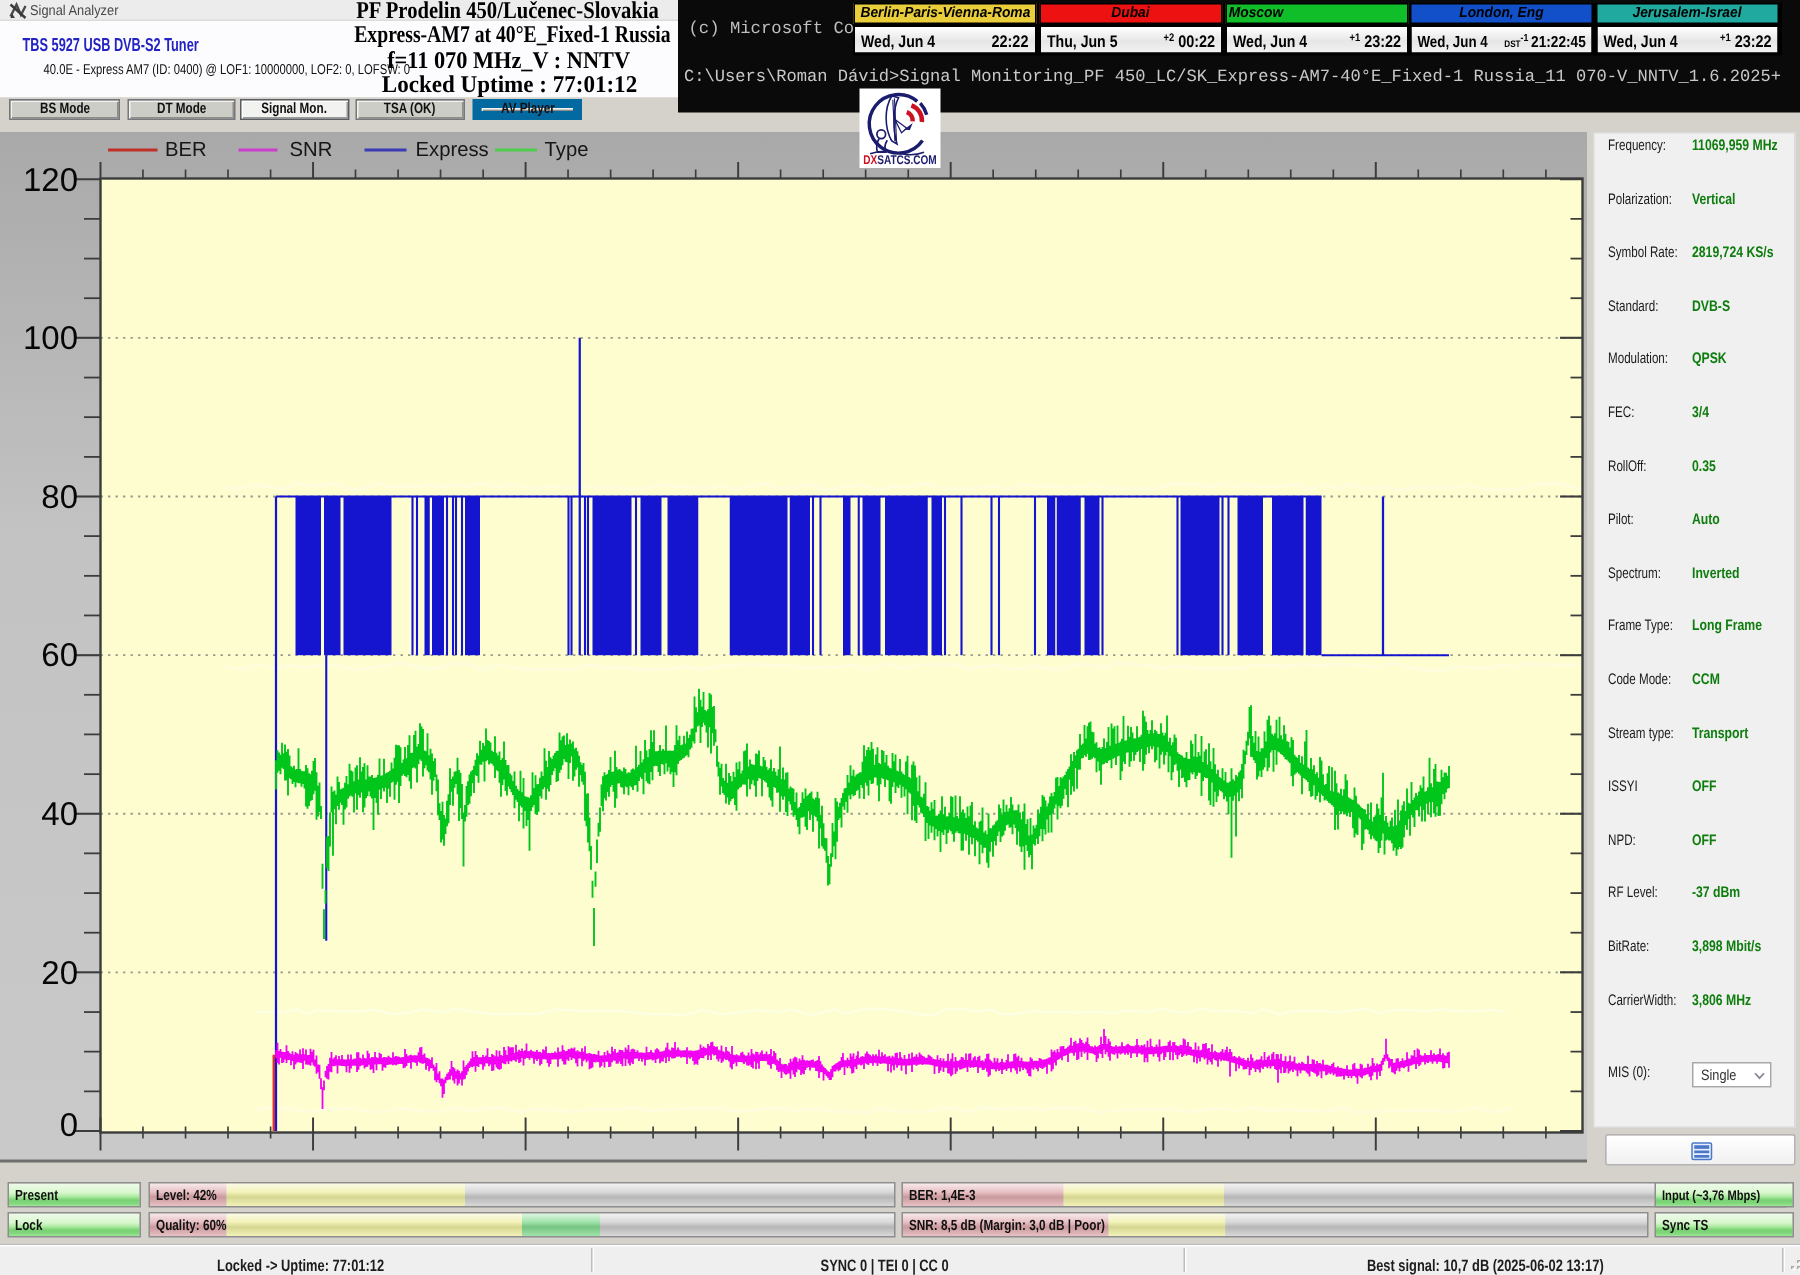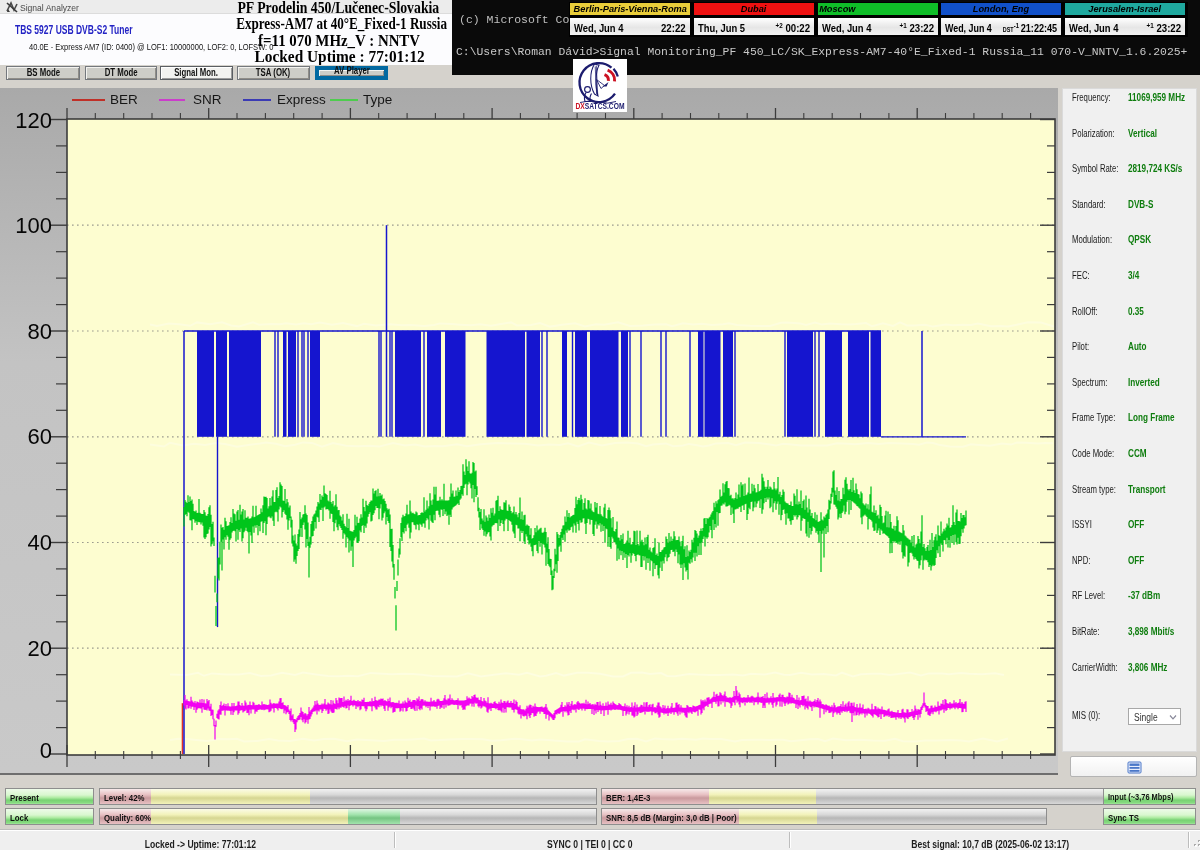--- a/index.html
+++ b/index.html
@@ -28,21 +28,21 @@
   </div>
 <div class="abs" style="left:85px;top:66px;width:72px;height:14px;background:#cdcdc8;border:1px solid #74787d;box-shadow:inset 1px 1px 0 #f4f3f0, inset -1px -1px 0 #8f8d88;color:#111;display:flex;align-items:center;justify-content:center;">
     <span style="display:inline-block;font-size:10px;font-weight:bold;line-height:10px;transform:scaleX(0.78);white-space:nowrap;">DT Mode</span>
   </div>
 <div class="abs" style="left:160px;top:66px;width:73px;height:14px;background:#f2f2f0;border:1px solid #5a5e63;box-shadow:inset 1px 1px 0 #ffffff, inset -1px -1px 0 #9a9a9a;color:#111;display:flex;align-items:center;justify-content:center;">
     <span style="display:inline-block;font-size:10px;font-weight:bold;line-height:10px;transform:scaleX(0.78);white-space:nowrap;">Signal Mon.</span>
   </div>
 <div class="abs" style="left:237px;top:66px;width:73px;height:14px;background:#cdcdc8;border:1px solid #74787d;box-shadow:inset 1px 1px 0 #f4f3f0, inset -1px -1px 0 #8f8d88;color:#111;display:flex;align-items:center;justify-content:center;">
     <span style="display:inline-block;font-size:10px;font-weight:bold;line-height:10px;transform:scaleX(0.78);white-space:nowrap;">TSA (OK)</span>
   </div>
-<div class="abs" style="left:315px;top:66px;width:73px;height:14px;background:#cdcdc8;border:4px solid #0369a1;box-shadow:inset 1px 1px 0 #f4f3f0, inset -1px -1px 0 #8f8d88;color:#111;display:flex;align-items:flex-end;justify-content:center;">
+<div class="abs" style="left:315px;top:66px;width:73px;height:14px;background:#cdcdc8;border:6px solid #0369a1;box-shadow:inset 1px 1px 0 #f4f3f0, inset -1px -1px 0 #8f8d88;color:#111;display:flex;align-items:center;justify-content:center;">
     <span style="display:inline-block;font-size:10px;font-weight:bold;line-height:10px;transform:scaleX(0.78);white-space:nowrap;">AV Player</span>
   </div>
 <div class="abs" style="left:452px;top:0;width:748px;height:75px;background:#0a0a0a;"></div>
 <div class="abs" style="left:459px;top:13px;font-family:'Liberation Mono',monospace;font-size:11.5px;color:#bfbfbf;">(c) Microsoft Corporation. All</div>
 <div class="abs" style="left:456px;top:46px;font-family:'Liberation Mono',monospace;font-size:11.4px;color:#c8c8c8;white-space:pre;">C:\Users\Roman Dávid&gt;Signal Monitoring_PF 450_LC/SK_Express-AM7-40°E_Fixed-1 Russia_11 070-V_NNTV_1.6.2025+</div>
 <div class="abs" style="left:569px;top:2px;width:619px;height:35px;background:#000;"></div>
 <div class="abs" style="left:569px;top:2px;width:122px;height:14px;background:#e9cd3a;border:1px solid #000;color:#000;text-align:center;line-height:11px;font-size:0;"><span style="display:inline-block;font-size:9.8px;font-weight:bold;font-style:italic;line-height:11px;white-space:nowrap;transform:scaleX(0.94);vertical-align:top;">Berlin-Paris-Vienna-Roma</span></div>
 <div class="abs" style="left:569px;top:17px;width:122px;height:19px;background:linear-gradient(#ffffff,#e6e6e6 55%,#f2f2f2);border:1px solid #000;font-size:11.2px;font-weight:bold;color:#000;white-space:nowrap;">
 <span style="position:absolute;left:4px;top:3.5px;display:inline-block;transform:scaleX(0.84);transform-origin:0 0;">Wed, Jun 4</span>
 <span style="position:absolute;right:4px;top:3.5px;display:inline-block;transform:scaleX(0.86);transform-origin:100% 0;">22:22</span>
@@ -359,21 +359,21 @@
     <span style="position:absolute;left:0;top:0;width:100%;height:15px;background:linear-gradient(rgba(255,255,255,0.75),rgba(255,255,255,0.25) 38%,rgba(0,0,0,0.10) 60%,rgba(255,255,255,0.25));"></span>
 <span style="position:absolute;left:4px;top:3px;font-size:9.8px;font-weight:bold;color:#101010;white-space:nowrap;display:inline-block;transform:scaleX(0.8);transform-origin:0 0;">Quality: 60%</span>
   </div>
 <div class="abs" style="left:601px;top:788px;width:590px;height:17px;border:1px solid #8e8e8e;background:#cbcbcb;overflow:hidden;">
     <span style="position:absolute;left:0px;top:0;width:107px;height:15px;background:#e0abaf;"></span>
     <span style="position:absolute;left:107px;top:0;width:107px;height:15px;background:#eeeea2;"></span>
     <span style="position:absolute;left:214px;top:0;width:282px;height:15px;background:#cbcbcb;"></span>
     <span style="position:absolute;left:0;top:0;width:100%;height:15px;background:linear-gradient(rgba(255,255,255,0.75),rgba(255,255,255,0.25) 38%,rgba(0,0,0,0.10) 60%,rgba(255,255,255,0.25));"></span>
 <span style="position:absolute;left:4px;top:3px;font-size:9.8px;font-weight:bold;color:#101010;white-space:nowrap;display:inline-block;transform:scaleX(0.8);transform-origin:0 0;">BER: 1,4E-3</span>
   </div>
-<div class="abs" style="left:601px;top:808px;width:446px;height:17px;border:1px solid #8e8e8e;background:#cbcbcb;overflow:hidden;">
+<div class="abs" style="left:601px;top:808px;width:498px;height:17px;border:1px solid #8e8e8e;background:#cbcbcb;overflow:hidden;">
     <span style="position:absolute;left:0px;top:0;width:137px;height:15px;background:#e0abaf;"></span>
     <span style="position:absolute;left:137px;top:0;width:78px;height:15px;background:#eeeea2;"></span>
     <span style="position:absolute;left:215px;top:0;width:281px;height:15px;background:#cbcbcb;"></span>
     <span style="position:absolute;left:0;top:0;width:100%;height:15px;background:linear-gradient(rgba(255,255,255,0.75),rgba(255,255,255,0.25) 38%,rgba(0,0,0,0.10) 60%,rgba(255,255,255,0.25));"></span>
 <span style="position:absolute;left:4px;top:3px;font-size:9.8px;font-weight:bold;color:#101010;white-space:nowrap;display:inline-block;transform:scaleX(0.8);transform-origin:0 0;">SNR: 8,5 dB (Margin: 3,0 dB | Poor)</span>
   </div>
 <div class="abs" style="left:1103px;top:788px;width:93px;height:17px;border:1px solid #8e8e8e;background:linear-gradient(#eefbe9 0%,#d9f7cf 40%,#aeeba2 58%,#77d173 74%,#84d97e 90%,#9fe69a 100%);">
 <span style="position:absolute;left:4px;top:3px;font-size:9.3px;font-weight:bold;color:#101010;white-space:nowrap;display:inline-block;transform:scaleX(0.8);transform-origin:0 0;">Input (~3,76 Mbps)</span>
   </div>
 <div class="abs" style="left:1103px;top:808px;width:93px;height:17px;border:1px solid #8e8e8e;background:linear-gradient(#eefbe9 0%,#d9f7cf 40%,#aeeba2 58%,#77d173 74%,#84d97e 90%,#9fe69a 100%);">

